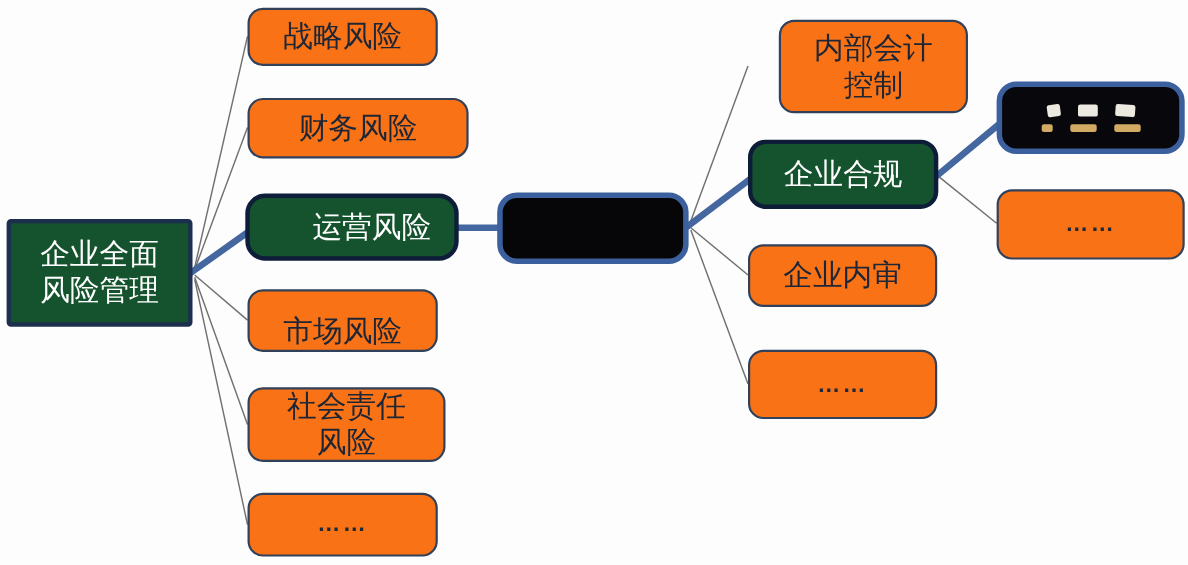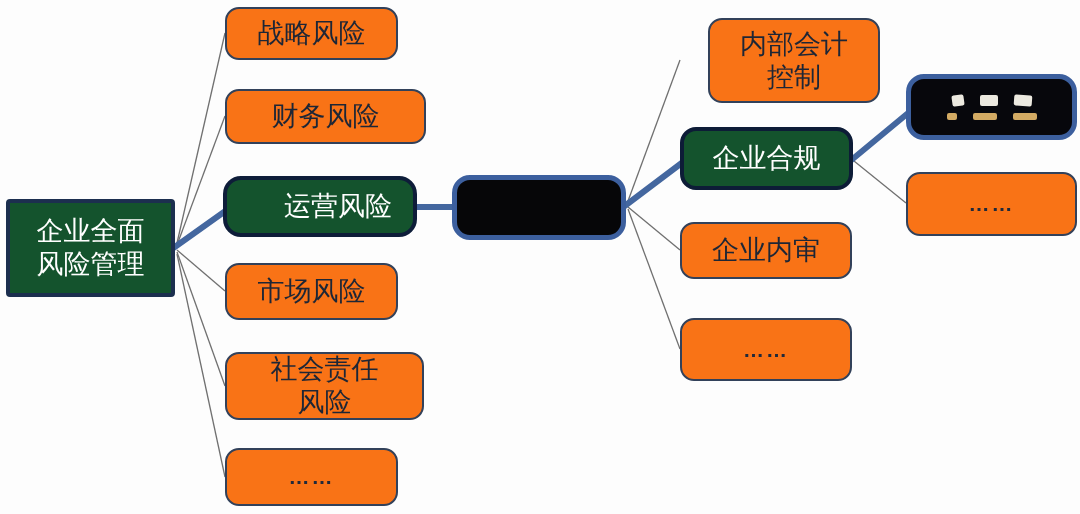--- a/index.html
+++ b/index.html
@@ -21,22 +21,22 @@
   }
   .dark {
     background:#14532d; color:#ffffff; font-size:27px;
   }
   .ellipsis { font-size:21px; letter-spacing:2px; color:#20293a; font-weight:bold; }
 
   .n-root          { left:6px;   top:199px; width:169px; height:98px;  border:4px solid #1c2f4f; border-radius:4px; }
   .n-strategic     { left:225px; top:7px;   width:173px; height:53px; }
   .n-financial     { left:225px; top:89px;  width:201px; height:55px; }
   .n-operational   { left:223px; top:176px; width:194px; height:61px;  border:4px solid #0e1d39; border-radius:18px;padding-left:36px; }
-  .n-market        { left:225px; top:263px; width:173px; height:57px; }
-  .n-social        { left:225px; top:352px; width:199px; height:68px; }
+  .n-market        { left:225px; top:263px; width:173px; height:57px;align-items:flex-end; }
+  .n-social        { left:225px; top:352px; width:180px; height:68px; }
   .n-ellipsis1     { left:225px; top:448px; width:173px; height:58px; }
   .n-redacted      { left:452px; top:175px; width:174px; height:65px;  background:#060608; border:5px solid #3c5f9e; border-radius:18px; }
   .n-internal-acct { left:680px; top:18px;  width:172px; height:85px;margin-left:28px; }
   .n-compliance    { left:680px; top:127px; width:173px; height:63px;  border:4px solid #0d1c37; border-radius:16px; }
   .n-audit         { left:680px; top:222px; width:172px; height:57px; }
   .n-ellipsis2     { left:680px; top:318px; width:172px; height:63px; }
   .n-logo          { left:906px; top:74px;  width:171px; height:66px;  background:#07070c; border:5px solid #3c5f9e; border-radius:18px;
                      flex-direction:column; gap:7px; }
   .n-ellipsis3     { left:906px; top:172px; width:171px; height:64px; }
 

